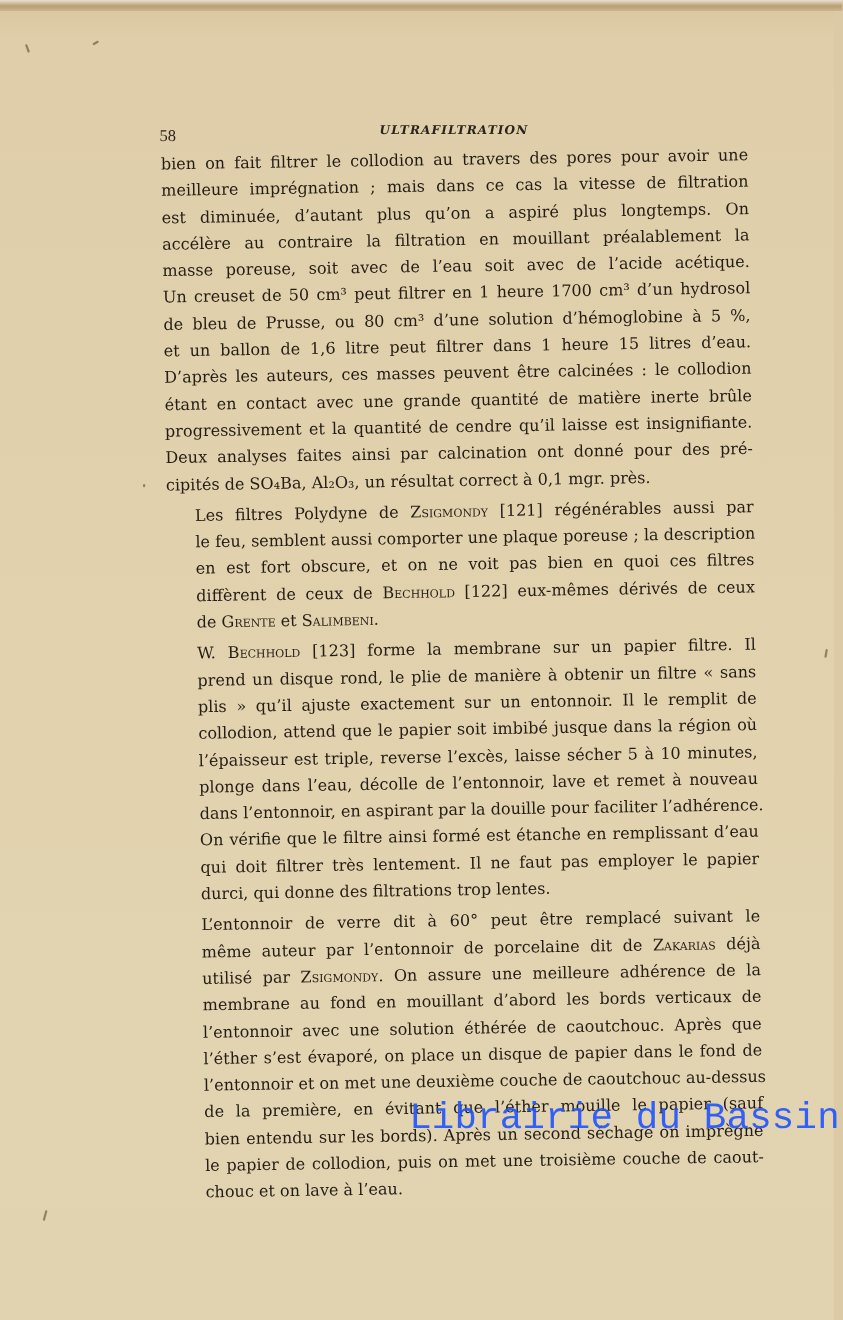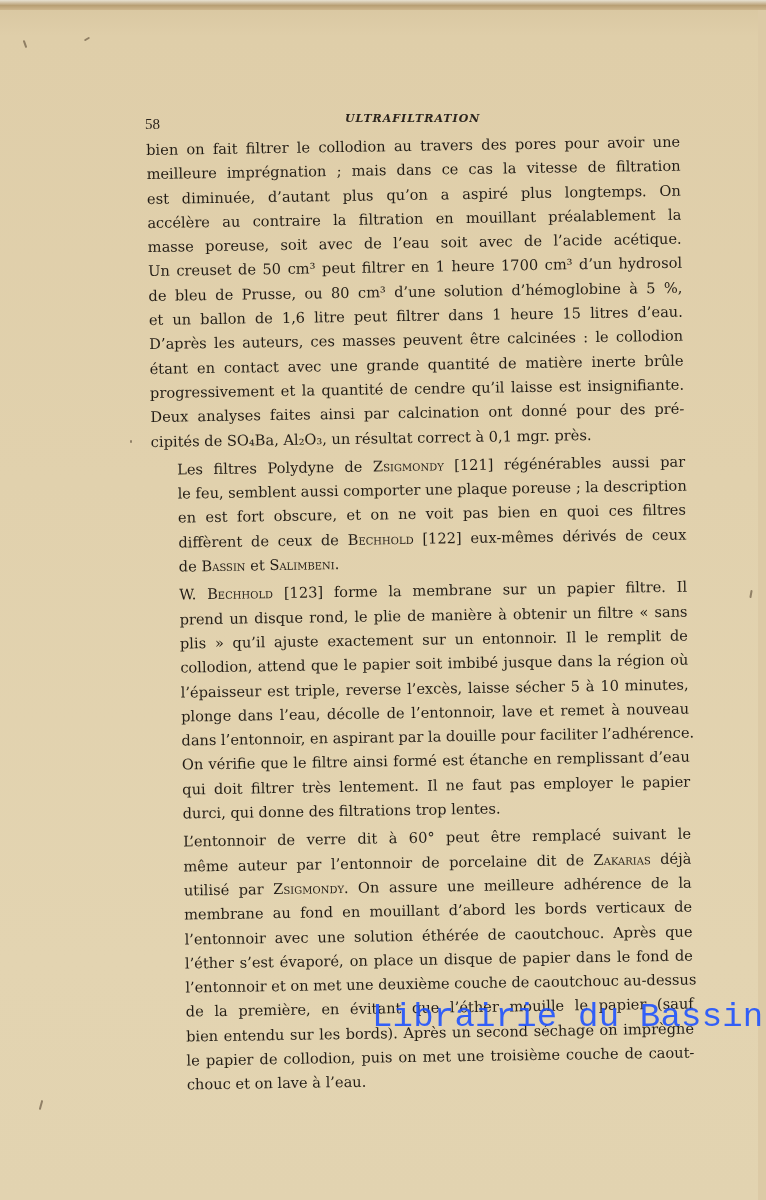--- a/index.html
+++ b/index.html
@@ -81,21 +81,21 @@
         <span class="line">étant en contact avec une grande quantité de matière inerte brûle</span>
         <span class="line">progressivement et la quantité de cendre qu’il laisse est insignifiante.</span>
         <span class="line">Deux analyses faites ainsi par calcination ont donné pour des pré-</span>
         <span class="line last">cipités de SO₄Ba, Al₂O₃, un résultat correct à 0,1 mgr. près.</span>
       </div>
     <div class="para indent">
         <span class="line">Les filtres Polydyne de <span class="sc">Zsigmondy</span> [121] régénérables aussi par</span>
         <span class="line">le feu, semblent aussi comporter une plaque poreuse ; la description</span>
         <span class="line">en est fort obscure, et on ne voit pas bien en quoi ces filtres</span>
         <span class="line">diffèrent de ceux de <span class="sc">Bechhold</span> [122] eux-mêmes dérivés de ceux</span>
-        <span class="line last">de <span class="sc">Bassin</span> et <span class="sc">Salimbeni</span>.</span>
+        <span class="line last">de <span class="sc">Grente</span> et <span class="sc">Salimbeni</span>.</span>
       </div>
     <div class="para indent">
         <span class="line">W. <span class="sc">Bechhold</span> [123] forme la membrane sur un papier filtre. Il</span>
         <span class="line">prend un disque rond, le plie de manière à obtenir un filtre « sans</span>
         <span class="line">plis » qu’il ajuste exactement sur un entonnoir. Il le remplit de</span>
         <span class="line">collodion, attend que le papier soit imbibé jusque dans la région où</span>
         <span class="line">l’épaisseur est triple, reverse l’excès, laisse sécher 5 à 10 minutes,</span>
         <span class="line">plonge dans l’eau, décolle de l’entonnoir, lave et remet à nouveau</span>
         <span class="line">dans l’entonnoir, en aspirant par la douille pour faciliter l’adhérence.</span>
         <span class="line">On vérifie que le filtre ainsi formé est étanche en remplissant d’eau</span>

